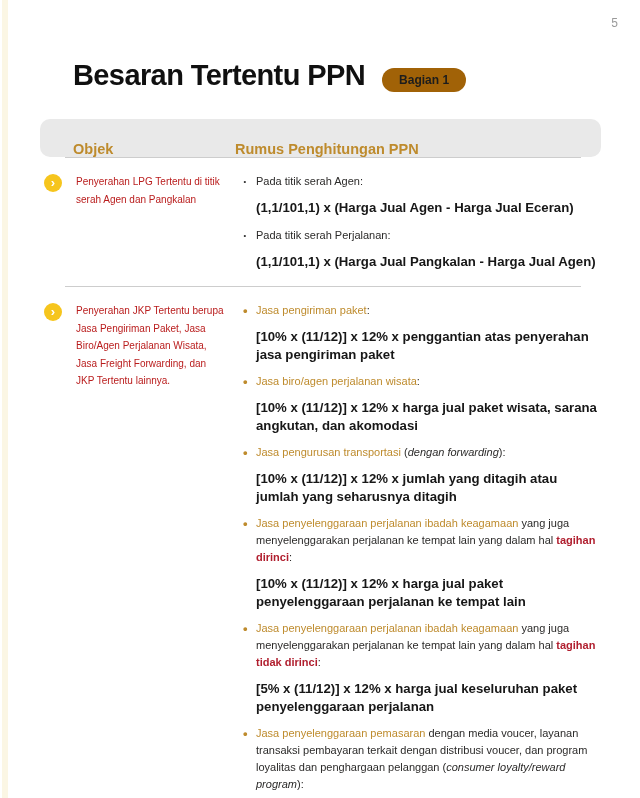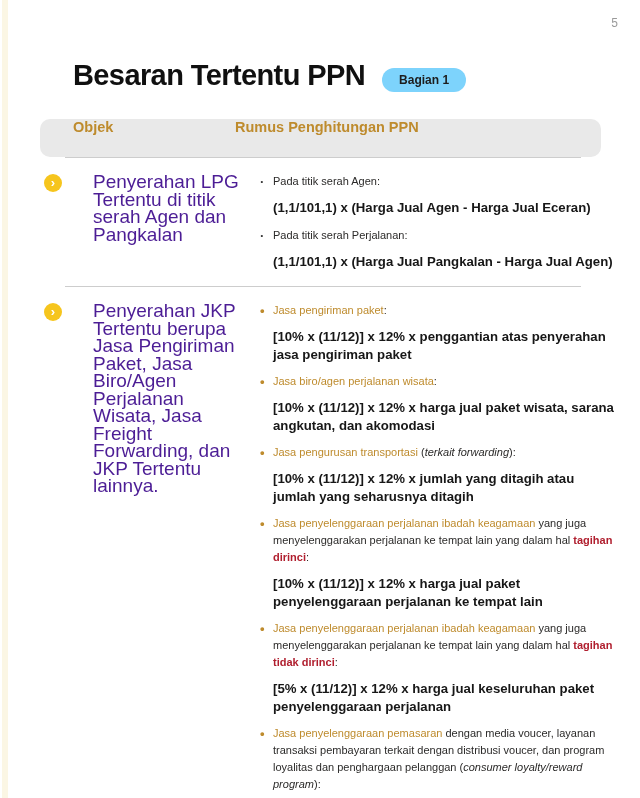--- a/index.html
+++ b/index.html
@@ -19,50 +19,50 @@
   .content { position:absolute; left:40px; top:56px; width:561px; }
 
   
   .title-row { display:flex; align-items:flex-end; margin-left:33px; height:36px; }
   .doc-title {
     margin:0; font-size:29px; font-weight:800; letter-spacing:-0.6px;
     color:#101010; white-space:nowrap;
   }
   .badge {
     margin-left:17px; margin-top:2px;
-    background:#7dd3fc; color:#1d1d1d;
+    background:#a16207; color:#1d1d1d;
     font-size:12px; font-weight:700;
     padding:5px 17px; border-radius:14px; white-space:nowrap;
   }
 
   
   .thead {
     margin-top:27px; height:38px; background:#e9e9e9; border-radius:10px;
-    display:flex; align-items:flex-start;
+    display:flex; align-items:flex-end;
     color:#be8b2d; font-weight:700; font-size:14.5px;
   }
   .thead .col1 { width:195px; padding-left:33px; box-sizing:border-box; }
   .thead .col2 { flex:1; }
 
   .divider { border:0; border-top:1.5px solid #cdcdcd; margin:0 20px 0 25px; }
 
   
   .row { display:flex; padding:15px 0 16px 0; }
   .row-icon {
     flex:none; width:18px; height:18px; margin-left:4px; margin-top:1px;
     background:#f6c51d; border-radius:50%;
     display:flex; align-items:center; justify-content:center;
   }
   .row-icon span {
     color:#ffffff; font-weight:700; font-size:13px; line-height:1;
     margin-top:-2px;
   }
   .row-left {
-    flex:none; width:150px; margin-left:31px;
-    font-size:19px; line-height:17.5px; color:#4c1d95;
+    flex:none; width:150px; margin-left:14px;
+    font-size:10px; line-height:17.5px; color:#b91c1c;
   }
   .row-right { flex:none; width:355px; margin-left:17px; }
 
   .bullet { position:relative; padding-left:13px; margin-bottom:10px; }
   .bullet:last-child { margin-bottom:0; }
   .bullet .marker {
     position:absolute; left:0; top:0;
     font-size:13px; line-height:17px; font-weight:700;
   }
   .marker.dark { color:#3a3a3a; }
@@ -127,21 +127,21 @@
               <div class="intro"><span class="s-gold">Jasa pengiriman paket</span><span class="s-normal">:</span></div>
               <div class="formula">[10% x (11/12)] x 12% x penggantian atas penyerahan jasa pengiriman paket</div>
             </div>
             <div class="bullet">
               <span class="marker gold">•</span>
               <div class="intro"><span class="s-gold">Jasa biro/agen perjalanan wisata</span><span class="s-normal">:</span></div>
               <div class="formula">[10% x (11/12)] x 12% x harga jual paket wisata, sarana angkutan, dan akomodasi</div>
             </div>
             <div class="bullet">
               <span class="marker gold">•</span>
-              <div class="intro"><span class="s-gold">Jasa pengurusan transportasi</span><span class="s-normal"> (</span><span class="s-italic">terkait forwarding</span><span class="s-normal">):</span></div>
+              <div class="intro"><span class="s-gold">Jasa pengurusan transportasi</span><span class="s-normal"> (</span><span class="s-italic">dengan forwarding</span><span class="s-normal">):</span></div>
               <div class="formula">[10% x (11/12)] x 12% x jumlah yang ditagih atau jumlah yang seharusnya ditagih</div>
             </div>
             <div class="bullet">
               <span class="marker gold">•</span>
               <div class="intro"><span class="s-gold">Jasa penyelenggaraan perjalanan ibadah keagamaan</span><span class="s-normal"> yang juga menyelenggarakan perjalanan ke tempat lain yang dalam hal </span><span class="s-red">tagihan dirinci</span><span class="s-normal">:</span></div>
               <div class="formula">[10% x (11/12)] x 12% x harga jual paket penyelenggaraan perjalanan ke tempat lain</div>
             </div>
             <div class="bullet">
               <span class="marker gold">•</span>
               <div class="intro"><span class="s-gold">Jasa penyelenggaraan perjalanan ibadah keagamaan</span><span class="s-normal"> yang juga menyelenggarakan perjalanan ke tempat lain yang dalam hal </span><span class="s-red">tagihan tidak dirinci</span><span class="s-normal">:</span></div>

